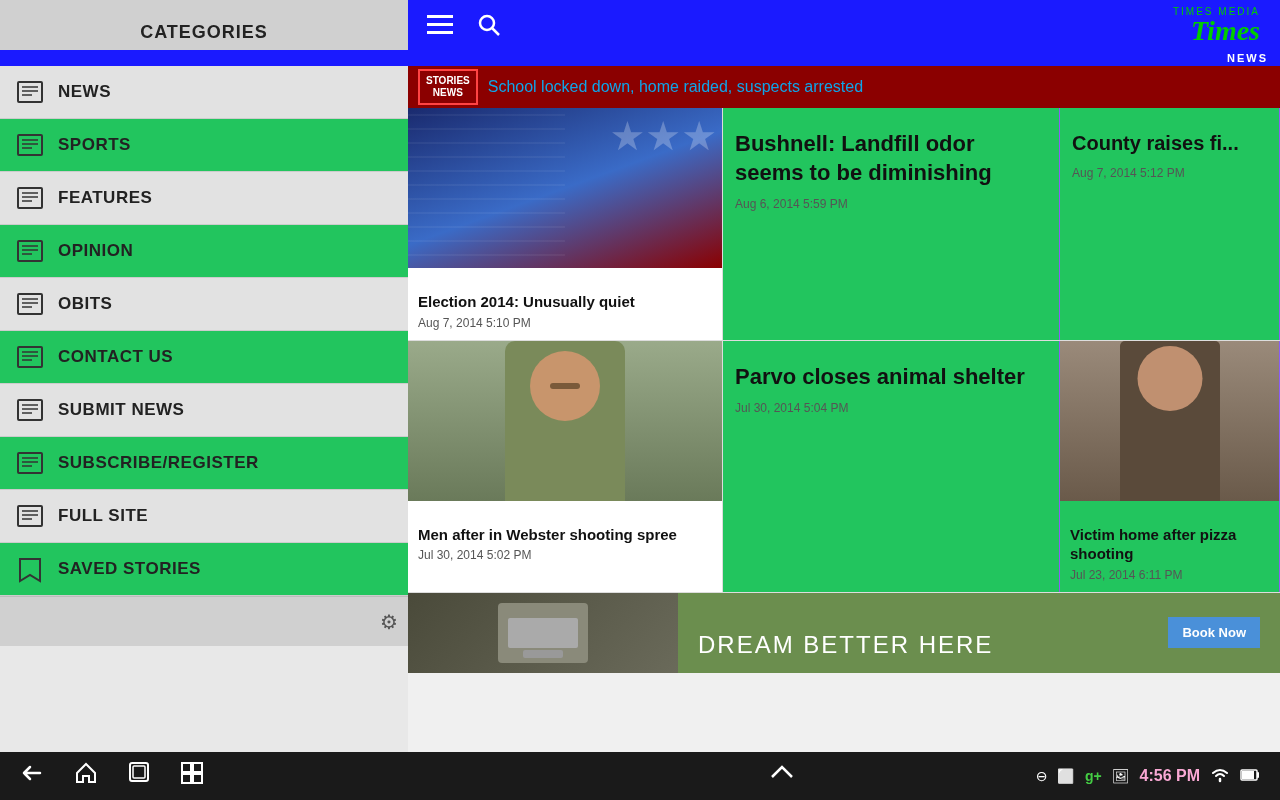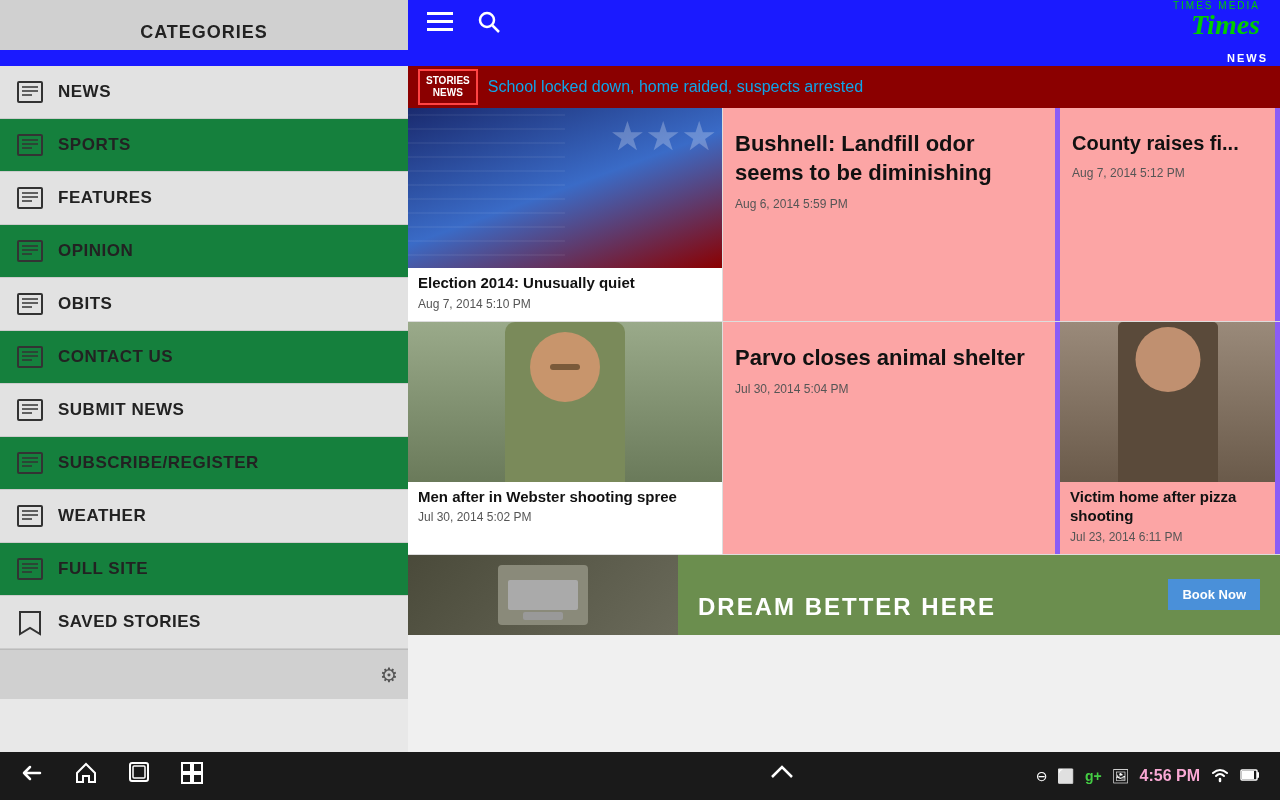--- a/index.html
+++ b/index.html
@@ -1,73 +1,73 @@
 <!DOCTYPE html>
 <html><head>
   <meta charset="utf-8">
   <style>
     * { margin: 0; padding: 0; box-sizing: border-box; }
     body { width: 1280px; height: 800px; overflow: hidden; font-family: 'Arial', sans-serif; background: #ccc; display: flex; flex-direction: column; }
     .sidebar-section { width: 408px; background: #d0d0d0; height: 64px; display: flex; align-items: center; justify-content: center; flex-shrink: 0; }
     .sidebar-section .categories-title { font-size: 18px; font-weight: bold; color: #222; letter-spacing: 1px; }
-    .top-nav { flex: 1; background: #1a1aff; height: 50px; display: flex; padding: 0 10px; gap: 5px; }
+    .top-nav { flex: 1; background: #1a1aff; height: 50px; display: flex; align-items: center; padding: 0 10px; gap: 5px; }
     .top-nav-icon { width: 44px; height: 44px; display: flex; align-items: center; justify-content: center; cursor: pointer; color: white; font-size: 22px; }
     .logo-area { margin-left: auto; margin-right: 10px; text-align: right; }
     .logo-text { color: #00cc00; font-size: 28px; font-family: 'Times New Roman', serif; font-style: italic; font-weight: bold; line-height: 1; }
 
     
     .main-content { display: flex; flex: 1; overflow: hidden; }
 
     
     .sidebar { width: 408px; background: #e8e8e8; flex-shrink: 0; overflow-y: auto; }
-    .sidebar-item { display: flex; align-items: center; padding: 0 16px; height: 53px; border-bottom: 1px solid #ccc; cursor: pointer; background: #15803d; }
+    .sidebar-item { display: flex; align-items: center; padding: 0 16px; height: 53px; border-bottom: 1px solid #ccc; cursor: pointer; background: #22c55e; }
     .sidebar-item:nth-child(odd) { background: #e2e2e2; }
     .sidebar-icon { width: 28px; height: 28px; margin-right: 14px; flex-shrink: 0; }
     .sidebar-icon svg { width: 28px; height: 28px; }
     .sidebar-label { font-size: 17px; font-weight: bold; color: #222; letter-spacing: 0.5px; }
     .sidebar-footer { height: 50px; display: flex; align-items: center; justify-content: flex-end; padding-right: 10px; border-top: 1px solid #bbb; background: #d0d0d0; }
     .settings-icon { font-size: 20px; color: #555; cursor: pointer; }
 
     
     .news-area { flex: 1; overflow-y: auto; background: #f0f0f0; display: flex; flex-direction: column; }
 
     
     .breaking-banner { background: #8b0000; display: flex; align-items: center; height: 42px; flex-shrink: 0; }
     .breaking-tag { background: #8b0000; border: 2px solid #ff4444; color: white; font-size: 10px; font-weight: bold; padding: 4px 6px; margin: 0 10px; line-height: 1.2; text-align: center; min-width: 55px; }
     .breaking-text { color: #0ea5e9; font-size: 16px; }
-    .news-card-body { padding: 5px 10px 10px; }
+    .news-card-body { padding: 24px 10px 10px; }
     .news-card-title { font-size: 15px; font-weight: bold; color: #111; line-height: 1.3; margin-bottom: 4px; }
     .news-card-date { font-size: 12px; color: #555; }
 
     
     .news-card-large { width: 315px; flex-shrink: 0; background: white; border-right: 1px solid #ddd; overflow: hidden; }
 
     
     .ad-banner { height: 80px; background: #6b8e4e; display: flex; align-items: center; overflow: hidden; }
     .ad-left { width: 270px; flex-shrink: 0; background: #555; height: 80px; display: flex; align-items: center; justify-content: center; color: #888; font-size: 12px; }
     .ad-right { flex: 1; background: #6b8e4e; height: 80px; display: flex; align-items: center; justify-content: space-between; padding: 0 20px; }
-    .ad-text { color: white; font-size: 24px; font-weight: bold; letter-spacing: 2px; margin-top: 24px; }
+    .ad-text { color: white; font-size: 24px; font-weight: normal; letter-spacing: 2px; margin-top: 24px; }
     .ad-button { background: #4a90d9; color: white; padding: 8px 14px; font-size: 13px; font-weight: bold; cursor: pointer; }
 
     
     .system-bar { height: 48px; background: #1a1a1a; display: flex; align-items: center; padding: 0 20px; flex-shrink: 0; }
     .sys-nav { display: flex; gap: 30px; flex: 1; }
     .sys-icon { color: white; font-size: 22px; cursor: pointer; }
     .sys-center { display: flex; justify-content: center; flex: 1; }
     .sys-right { display: flex; align-items: center; gap: 10px; margin-left: auto; }
     .sys-time { color: #f9a8d4; font-size: 16px; font-weight: bold; }
 
     
     .vote-image { width: 100%; height: 160px; background: linear-gradient(135deg, #1a3a6e 0%, #2a5298 40%, #c8102e 100%); display: flex; align-items: center; justify-content: center; position: relative; overflow: hidden; }
     .vote-badge { background: #cc0000; border-radius: 50%; width: 90px; height: 90px; display: flex; flex-direction: column; align-items: center; justify-content: center; border: 4px solid #fff; box-shadow: 0 0 10px rgba(0,0,0,0.5); }
     .vote-text { color: white; font-size: 22px; font-weight: bold; text-align: center; line-height: 1; }
     .vote-stars { color: white; font-size: 8px; letter-spacing: 1px; }
 
     .news-row-top { display: flex; }
-    .card-medium { background: #fca5a5; border-right: 5px solid #8b5cf6; overflow: hidden; flex: 1; }
+    .card-medium { background: #22c55e; border-right: 1px solid #8b5cf6; overflow: hidden; flex: 1; }
     .card-medium-content { padding: 12px; }
 
     
     .news-row-2 { display: flex; border-bottom: 1px solid #ddd; min-height: 220px; }
   </style>
 </head>
 <body>
 
 <div style="display:flex; flex-direction:row; height:50px; flex-shrink:0;">
   <div class="sidebar-section">
@@ -181,31 +181,20 @@
     <div class="sidebar-item">
       <div class="sidebar-icon">
         <svg viewBox="0 0 28 28" fill="none">
             <rect x="2" y="4" width="24" height="20" rx="1" stroke="#333" stroke-width="2"></rect>
             <line x1="6" y1="9" x2="22" y2="9" stroke="#333" stroke-width="1.5"></line>
             <line x1="6" y1="13" x2="22" y2="13" stroke="#333" stroke-width="1.5"></line>
             <line x1="6" y1="17" x2="16" y2="17" stroke="#333" stroke-width="1.5"></line>
           </svg>
       </div>
       <span class="sidebar-label">SUBSCRIBE/REGISTER</span>
-    </div>
-    <div class="sidebar-item">
-      <div class="sidebar-icon">
-        <svg viewBox="0 0 28 28" fill="none">
-            <rect x="2" y="4" width="24" height="20" rx="1" stroke="#333" stroke-width="2"></rect>
-            <line x1="6" y1="9" x2="22" y2="9" stroke="#333" stroke-width="1.5"></line>
-            <line x1="6" y1="13" x2="22" y2="13" stroke="#333" stroke-width="1.5"></line>
-            <line x1="6" y1="17" x2="16" y2="17" stroke="#333" stroke-width="1.5"></line>
-          </svg>
-      </div>
-      <span class="sidebar-label">WEATHER</span>
     </div>
     <div class="sidebar-item">
       <div class="sidebar-icon">
         <svg viewBox="0 0 28 28" fill="none">
             <rect x="2" y="4" width="24" height="20" rx="1" stroke="#333" stroke-width="2"></rect>
             <line x1="6" y1="9" x2="22" y2="9" stroke="#333" stroke-width="1.5"></line>
             <line x1="6" y1="13" x2="22" y2="13" stroke="#333" stroke-width="1.5"></line>
             <line x1="6" y1="17" x2="16" y2="17" stroke="#333" stroke-width="1.5"></line>
           </svg>
       </div>

